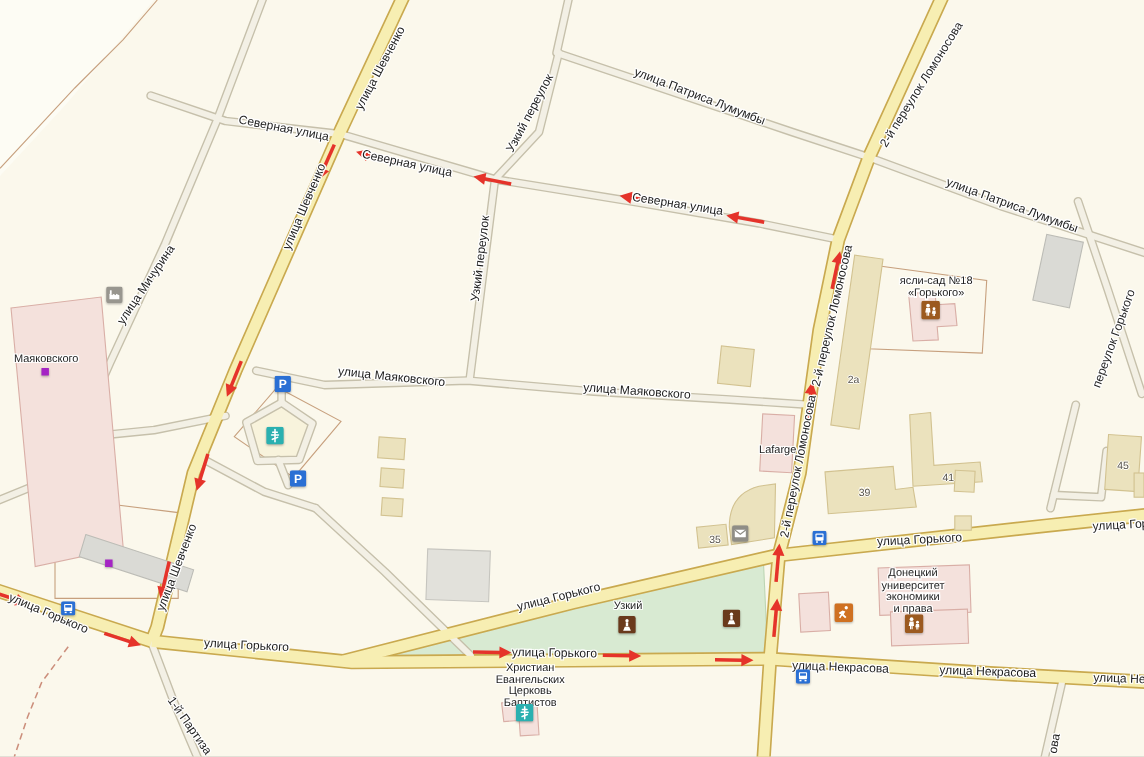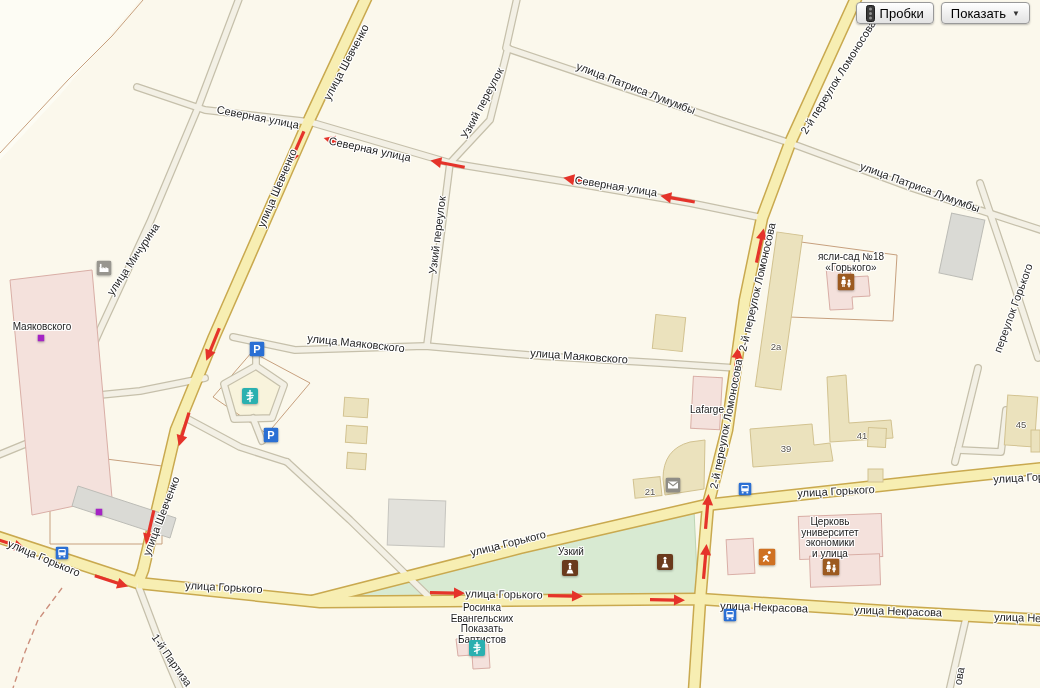--- a/index.html
+++ b/index.html
@@ -259,43 +259,43 @@
       <div class="street-label" style="left: 898px; top: 611px; transform: translate(-50%, -50%) rotate(2deg);">улица Некрасова</div>
       <div class="street-label" style="left: 1038px; top: 618px; transform: translate(-50%, -50%) rotate(2deg);">улица Некрасова</div>
       <div class="street-label" style="left: 172px; top: 660px; transform: translate(-50%, -50%) rotate(55deg);">1-й Партиза</div>
       <div class="street-label" style="left: 959px; top: 676px; transform: translate(-50%, -50%) rotate(-80deg);">ова</div>
     </div>
   <div id="houses" class="layer">
       <div class="house-num" style="left: 776px; top: 346px;">2а</div>
       <div class="house-num" style="left: 786px; top: 448px;">39</div>
       <div class="house-num" style="left: 862px; top: 435px;">41</div>
       <div class="house-num" style="left: 1021px; top: 424px;">45</div>
-      <div class="house-num" style="left: 650px; top: 491px;">21</div>
+      <div class="house-num" style="left: 650px; top: 491px;">35</div>
     </div>
   <div id="pois" class="layer">
       <div class="poi-label" style="left: 42px; top: 327px;">
         <div>Маяковского</div>
       </div>
       <div class="poi-label" style="left: 851px; top: 262px;">
         <div>ясли-сад №18</div>
         <div>«Горького»</div>
       </div>
       <div class="poi-label" style="left: 707px; top: 410px;">
         <div>Lafarge</div>
       </div>
       <div class="poi-label" style="left: 830px; top: 538px;">
-        <div>Церковь</div>
+        <div>Донецкий</div>
         <div>университет</div>
         <div>экономики</div>
-        <div>и улица</div>
+        <div>и права</div>
       </div>
       <div class="poi-label" style="left: 482px; top: 624px;">
-        <div>Росинка</div>
+        <div>Христиан</div>
         <div>Евангельских</div>
-        <div>Показать</div>
+        <div>Церковь</div>
         <div>Баптистов</div>
       </div>
       <div class="poi-label" style="left: 571px; top: 552px;">
         <div>Узкий</div>
       </div>
     </div>
   <div id="icons" class="layer">
       <div class="map-icon" style="pointer-events: auto; left: 257px; top: 349px;"><svg width="15" height="15" viewBox="0 0 15 15">
           <rect width="15" height="15" rx="2" fill="#2a6fd4"></rect>
           <text x="7.5" y="11.6" text-anchor="middle" font-family="Liberation Sans,sans-serif" font-size="11" font-weight="bold" fill="#fff">P</text>
@@ -385,30 +385,13 @@
           <rect x="3.4" y="3.4" width="1.6" height="4" fill="#fff"></rect>
         </svg></div>
       <div class="map-icon" style="left: 41px; top: 338px;"><svg width="7" height="7" viewBox="0 0 7 7">
           <rect width="7" height="7" fill="#a524c4"></rect>
         </svg></div>
       <div class="map-icon" style="left: 99px; top: 512px;"><svg width="7" height="7" viewBox="0 0 7 7">
           <rect width="7" height="7" fill="#a524c4"></rect>
         </svg></div>
     </div>
 
-  <div class="controls">
-    <button class="ybtn">
-      <span class="tl">
-        <svg width="9" height="17" viewBox="0 0 9 17">
-            <rect x="0.5" y="0.5" width="8" height="16" rx="2" fill="#3a3a3a" stroke="#1e1e1e"></rect>
-            <circle cx="4.5" cy="4" r="1.5" fill="#909090"></circle>
-          <circle cx="4.5" cy="8.5" r="1.5" fill="#909090"></circle>
-            <circle cx="4.5" cy="13" r="1.5" fill="#909090"></circle>
-          </svg>
-      </span>
-      <span>Пробки</span>
-    </button>
-    <button class="ybtn">
-      <span>Показать</span>
-      <span class="caret">▼</span>
-    </button>
-  </div>
 </div>
 
 </body></html>

